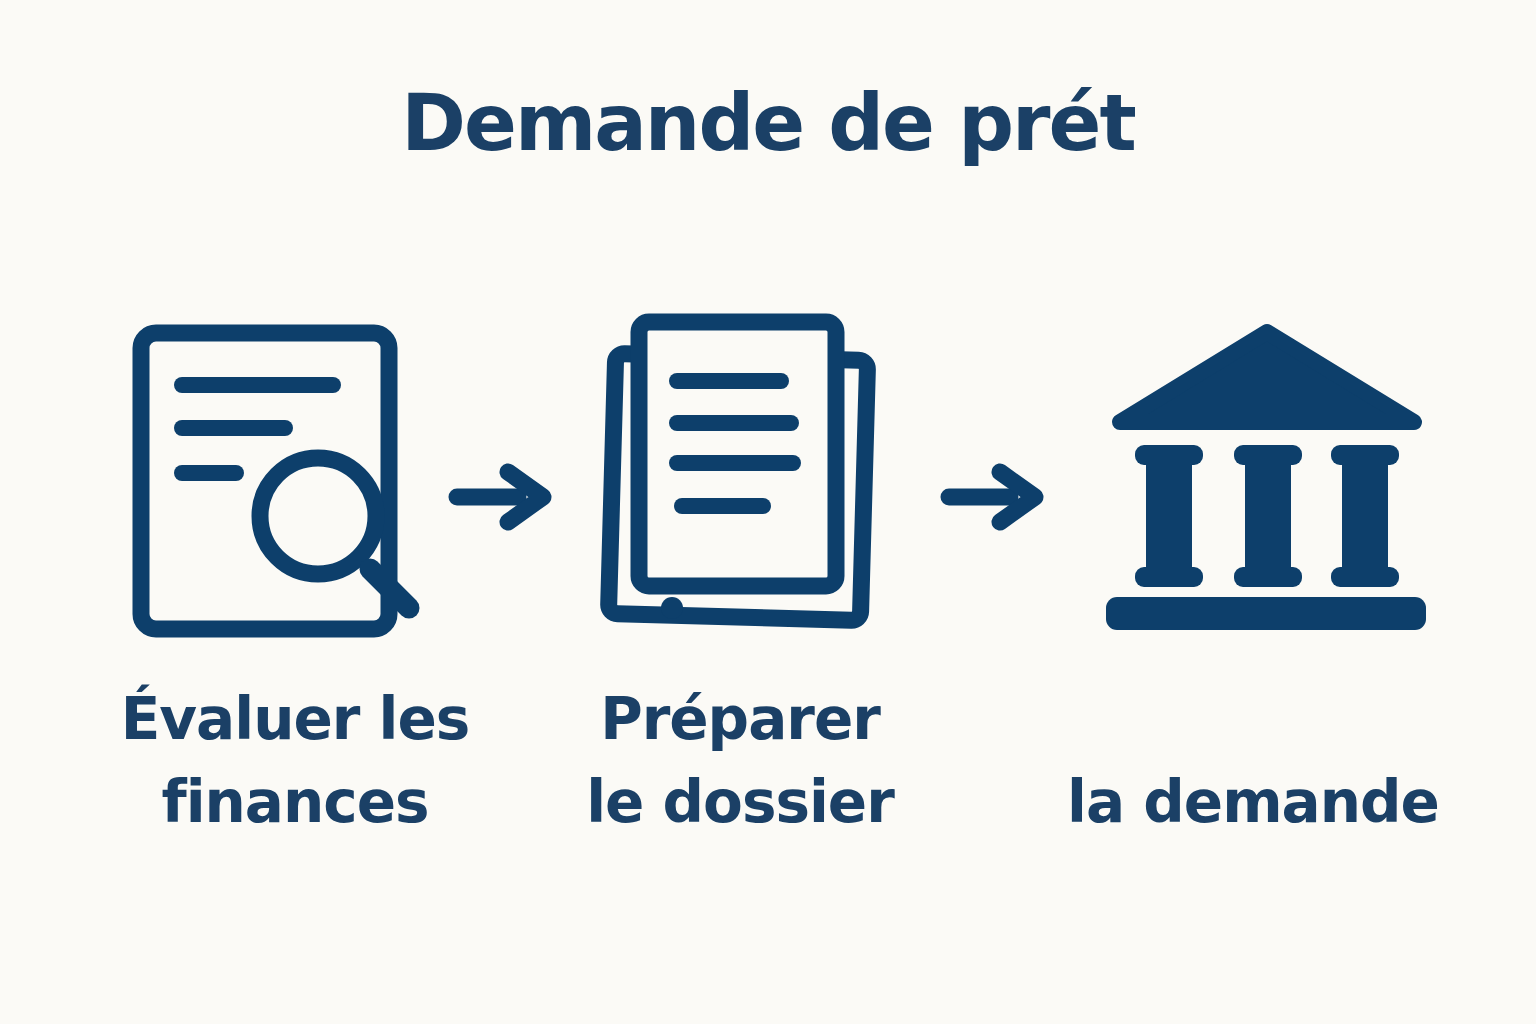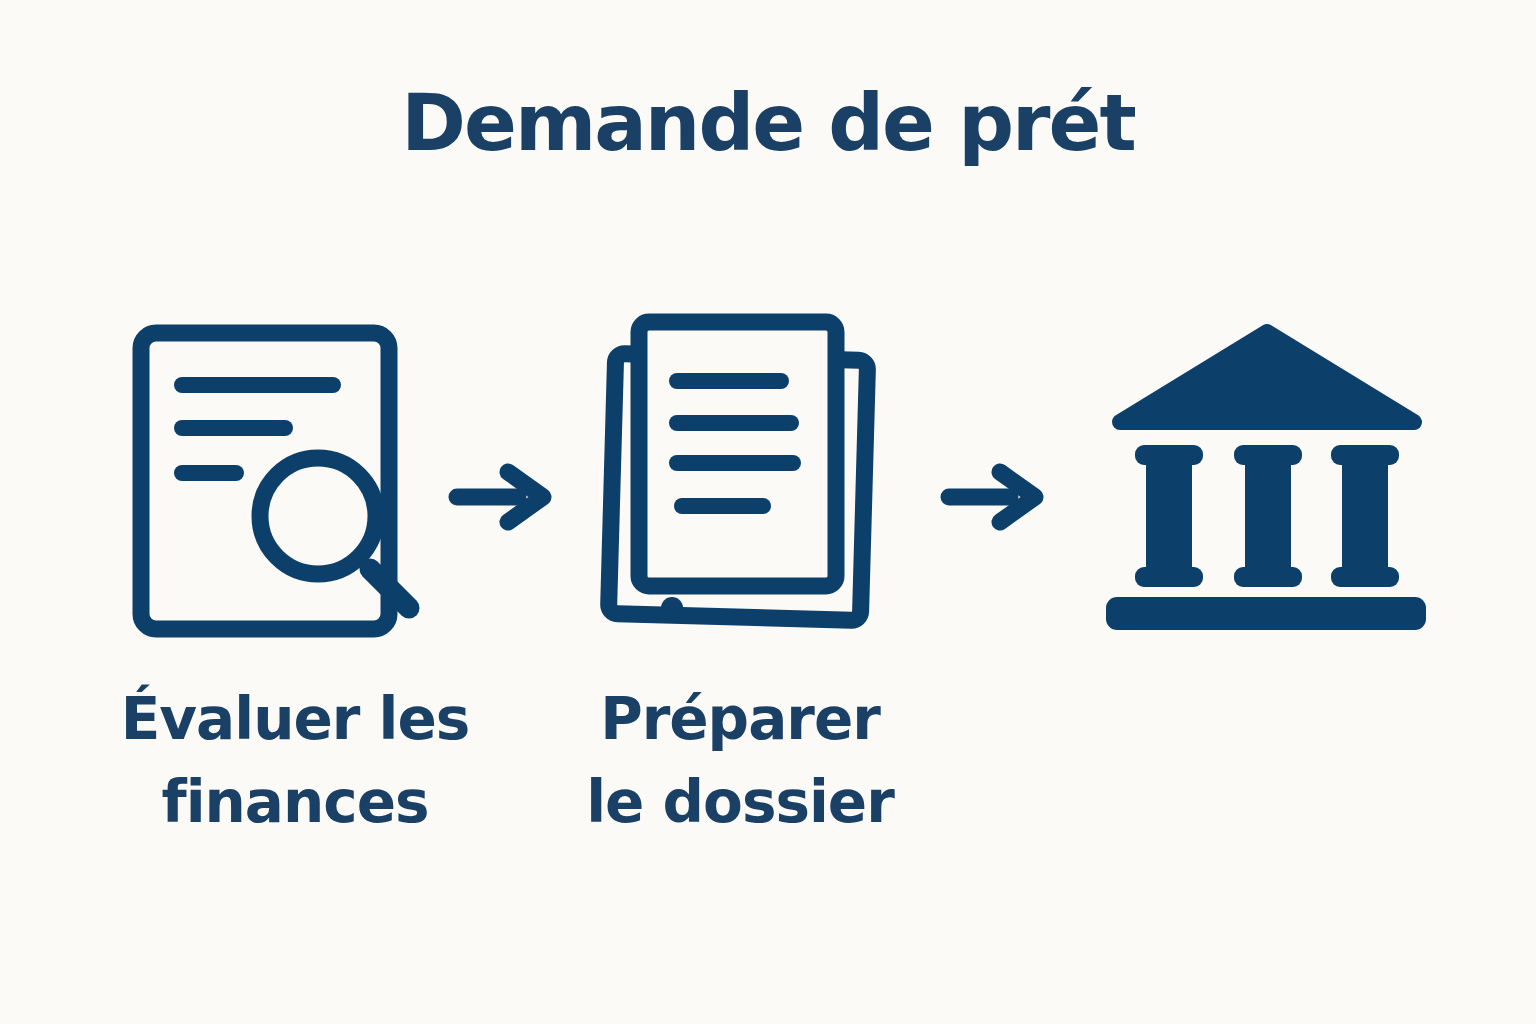--- a/index.html
+++ b/index.html
@@ -125,15 +125,16 @@
     <span>le dossier</span>
   </div>
 
   <div class="step-label label-1">
     <span>Évaluer les</span><br>
     <span>finances</span>
   </div>
 
   <div class="step-label label-3">
     <br>
+    <span>la demande</span>
   </div>
 
 </div>
 
 </body></html>

